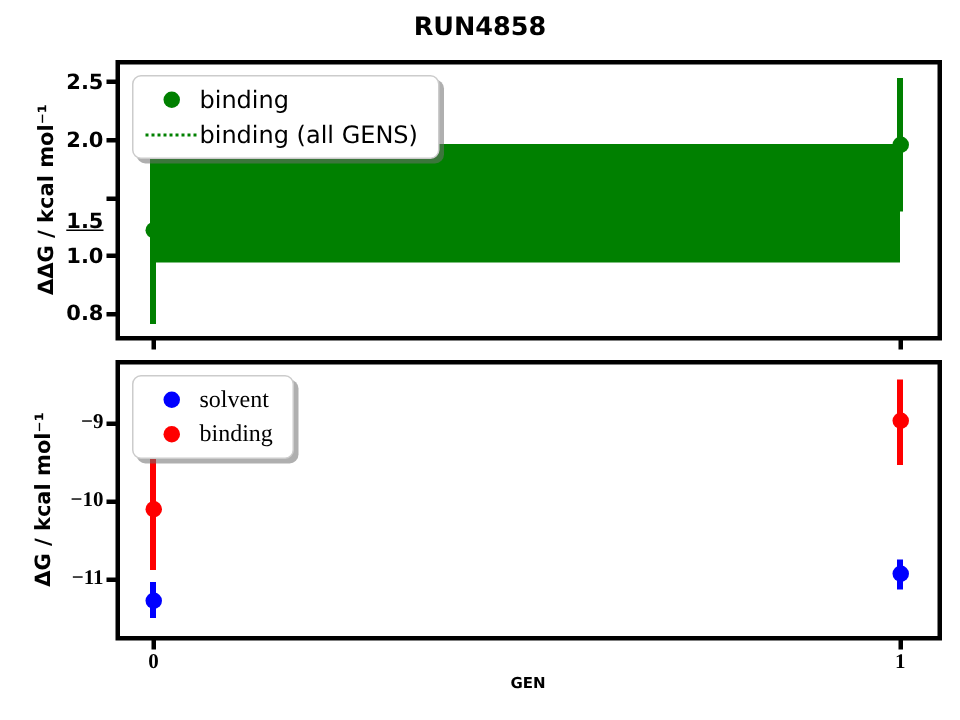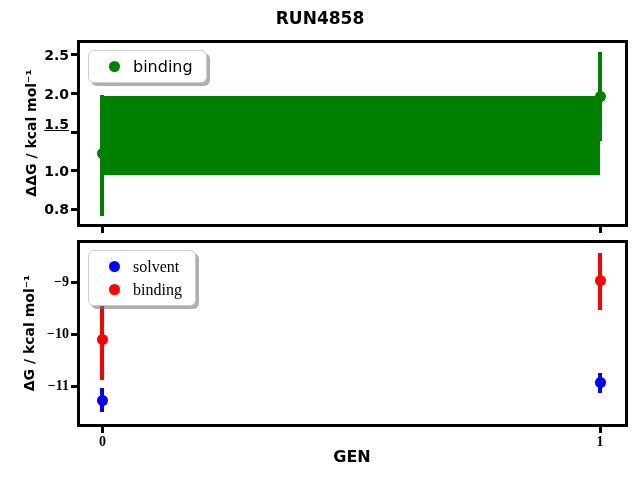--- a/index.html
+++ b/index.html
@@ -17,21 +17,21 @@
   #ax-top{left:77px;top:40px;width:545px;height:181px;}
   #ax-bottom{left:77px;top:240px;width:545px;height:181px;font-family:Liberation Serif, serif;}
   .ylabel{
     position:absolute;white-space:nowrap;font-size:14px;font-weight:bold;
     transform:translate(-50%,-50%) rotate(-90deg);
   }
   #ylabel-top{left:31px;top:133px;}
   #ylabel-bottom{left:29px;top:333px;}
   .xlabel{
     position:absolute;left:352px;top:456px;transform:translate(-50%,-50%);
-    font-size:16px;font-weight:bold;white-space:nowrap;
+    font-size:10px;font-weight:bold;white-space:nowrap;
   }
   .ytick-mark{position:absolute;left:-9px;width:9px;height:3px;background:#000;}
   .ytick-label{
     position:absolute;right:calc(100% + 11px);font-size:14px;font-weight:bold;
     white-space:nowrap;text-align:right;line-height:18px;
   }
   .xtick-mark{position:absolute;width:3px;height:9px;background:#000;}
   .xtick-label{
     position:absolute;width:40px;text-align:center;font-size:14px;font-weight:bold;
     line-height:18px;
@@ -59,27 +59,33 @@
   <div class="fig-title">RUN4858</div>
 
   <div class="axes" id="ax-top">
     <div class="legend">
       <div class="legend-row">
         <span class="legend-marker-box">
             <span class="legend-dot" style="background: rgb(0, 128, 0);"></span>
           </span>
         <span class="legend-label">binding</span>
       </div>
+      <div class="legend-row">
+        <span class="legend-marker-box">
+            <span class="legend-dotline" style="border-top-color: rgb(0, 128, 0);"></span>
+          </span>
+        <span class="legend-label">binding (all GENS)</span>
+      </div>
     </div>
   <div class="ytick-mark" style="top: 164.835px;"></div>
       <div class="ytick-label" style="top: 157.335px;">0.8</div>
       <div class="ytick-mark" style="top: 126.242px;"></div>
       <div class="ytick-label" style="top: 118.742px; text-align: right;">1.0</div>
       <div class="ytick-mark" style="top: 87.6493px;"></div>
-      <div class="ytick-label" style="top: 72px; text-decoration: underline;">1.5</div>
+      <div class="ytick-label" style="top: 96px; text-decoration: underline;">1.5</div>
       <div class="ytick-mark" style="top: 49.0565px;"></div>
       <div class="ytick-label" style="top: 41.5565px;">2.0</div>
       <div class="ytick-mark" style="top: 10.4638px;"></div>
       <div class="ytick-label" style="top: 2.96375px;">2.5</div>
       <div class="xtick-mark" style="left: 20.8973px; top: 181px;"></div>
       <div class="xtick-mark" style="left: 518.614px; top: 181px;"></div>
       <div class="errbar" style="left: 20.3973px; top: 52.1002px; height: 120.409px; background: rgb(0, 128, 0); z-index: 2;"></div>
       <div class="pt" style="left: 16.8973px; top: 105.261px; background: rgb(0, 128, 0); z-index: 2;"></div>
       <div class="errbar" style="left: 518.114px; top: 8.87633px; height: 89.5352px; background: rgb(0, 128, 0); z-index: 2;"></div>
       <div class="pt" style="left: 514.614px; top: 48.1439px; background: rgb(0, 128, 0); z-index: 2;"></div>

